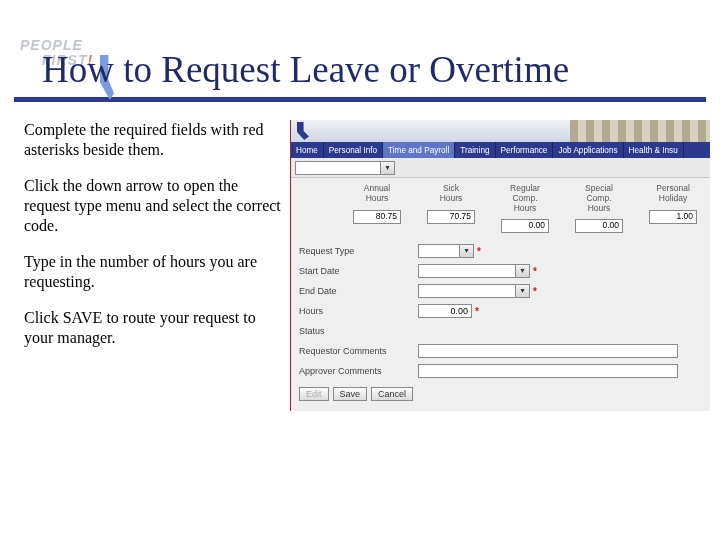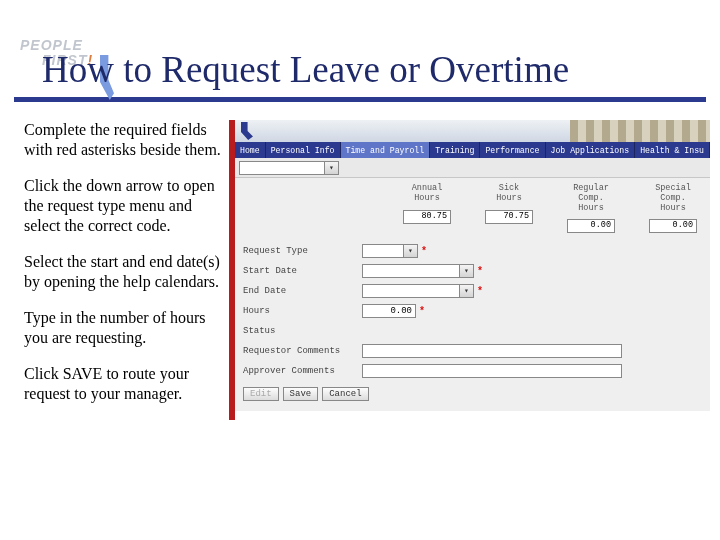--- a/index.html
+++ b/index.html
@@ -56,22 +56,22 @@
   .instructions {
     width: 258px;
     font-size: 16px;
     color: #000;
     line-height: 1.25;
   }
   .instructions p { margin-bottom: 16px; }
   .app {
     flex: 1;
     margin-left: 8px;
-    border-left: 6px solid #b91c1c;
-    font-family: Liberation Mono, monospace;
+    border-left: 1px solid #b91c1c;
+    font-family: Liberation Sans, sans-serif;
     font-size: 9px;
     color: #333;
     background: #fff;
   }
   .app-banner {
     height: 22px;
     background: linear-gradient(#eef1f4, #cfd7e4);
     display: flex;
     align-items: flex-end;
     padding-left: 6px;
@@ -135,21 +135,21 @@
   .breadcrumb {
     background: #d9e3f5;
     color: #2b3a8f;
     font-size: 8.5px;
     padding: 3px 6px;
     border-bottom: 1px solid #b8c2d9;
   }
   .balances {
     display: flex;
     justify-content: flex-end;
-    gap: 24px;
+    gap: 16px;
     padding: 6px 8px 2px 8px;
     background: #efefef;
   }
   .bal {
     display: flex;
     flex-direction: column;
     align-items: center;
     text-align: center;
     width: 58px;
     font-size: 8.5px;
@@ -235,21 +235,20 @@
 </div>
 <div class="fl-shape"></div>
 
 <h1 class="title">How to Request Leave or Overtime</h1>
 <div class="rule"></div>
 
 <div class="content">
   <div class="instructions">
     <p>Complete the required fields with red asterisks beside them.</p>
     <p>Click the down arrow to open the request type menu and select the correct code.</p>
-    <p>Select the start and end date(s) by opening the help calendars.</p>
     <p>Type in the number of hours you are requesting.</p>
     <p>Click SAVE to route your request to your manager.</p>
   </div>
 
   <div class="app">
     <div class="app-banner">
       <div class="fl-mini"></div>
       <div class="banner-img"></div>
     </div>
 
@@ -289,20 +288,25 @@
         <span>Comp.</span>
         <span>Hours</span>
         <span class="val">0.00</span>
       </div>
       <div class="bal">
         <span>Special</span>
         <span>Comp.</span>
         <span>Hours</span>
         <span class="val">0.00</span>
       </div>
+      <div class="bal">
+        <span>Personal</span>
+        <span>Holiday</span>
+        <span class="val">1.00</span>
+      </div>
     </div>
 
     <div class="form">
       <div class="row">
         <span class="label">Request Type</span>
         <span class="input-box">
             <span class="field" style="width:40px"></span>
           </span>
           <span class="mini-btn">
             <span class="chev">▾</span>

